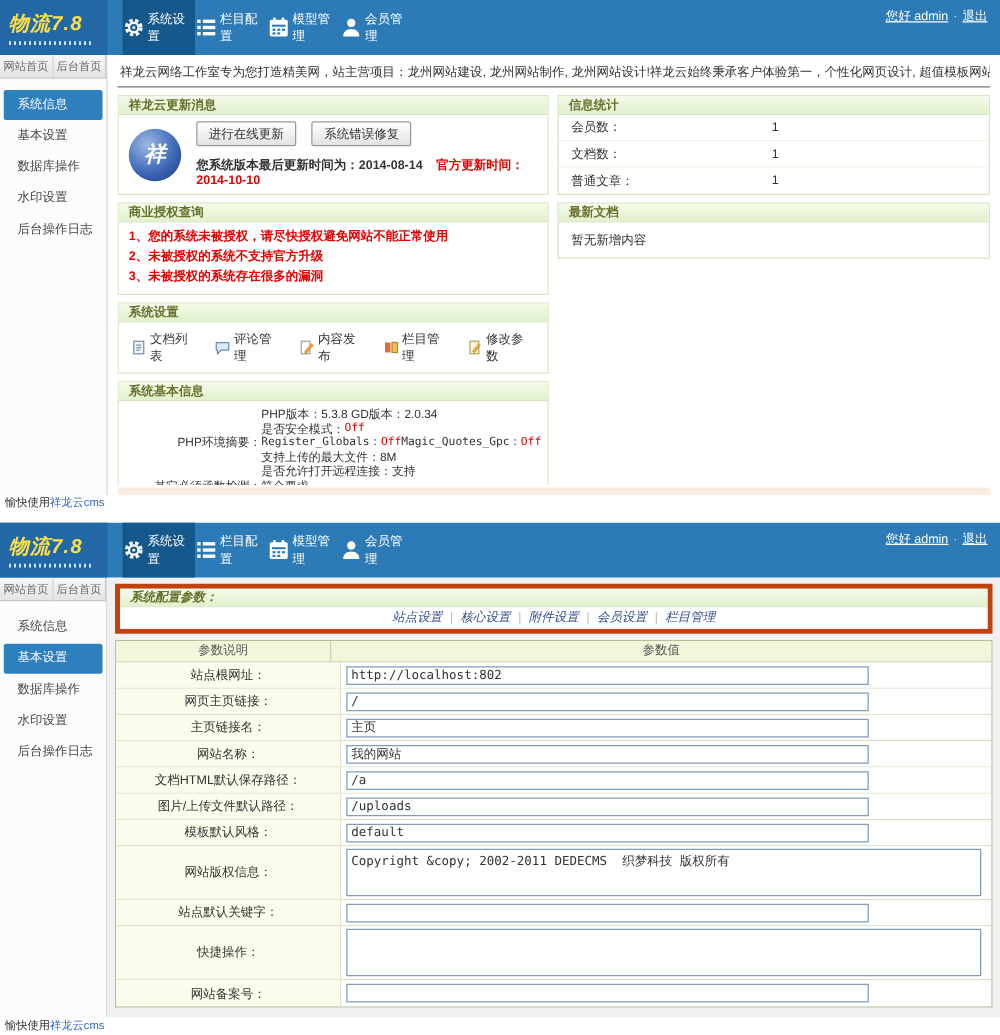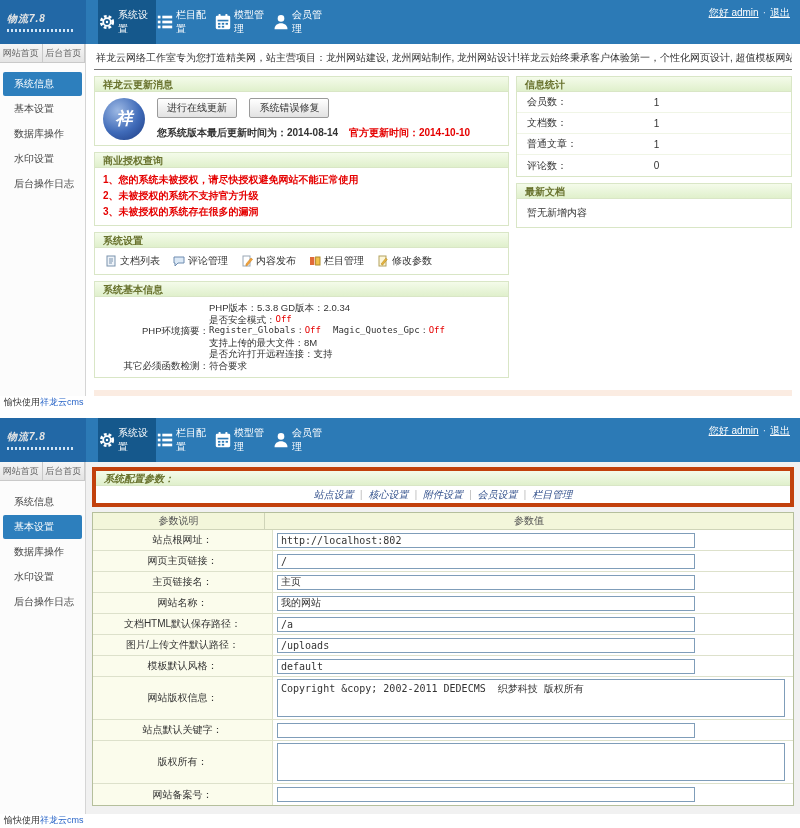--- a/index.html
+++ b/index.html
@@ -3,21 +3,21 @@
 <meta charset="utf-8">
 <style>
   * { margin:0; padding:0; box-sizing:border-box; }
   body { width:800px; height:828px; background:#fff; font-family:"Liberation Sans","DejaVu Sans",sans-serif; overflow:hidden; }
   .shot { height:410px; display:flex; flex-direction:column; overflow:hidden; background:#fff; }
   .shot + .shot { margin-top:8px; }
 
   
   .hdr { height:44px; background:#2c7ab6; display:flex; position:relative; flex-shrink:0; }
   .logo-box { width:86px; background:#2268a6; display:flex; flex-direction:column; justify-content:center; padding-left:7px; }
-  .logo-text { color:#e5e5e5; font-style:italic; font-weight:bold; font-size:10px; letter-spacing:1px; }
+  .logo-text { color:#fde047; font-style:italic; font-weight:bold; font-size:16px; letter-spacing:1px; }
   .logo-dots { height:3px; width:66px; margin-top:3px; background:repeating-linear-gradient(90deg,#cfe3f5 0 2px,transparent 2px 4px); }
   .nav { display:flex; margin-left:12px; }
   .nav-item { width:58px; display:flex; flex-direction:row; align-items:center; justify-content:center; gap:2px; color:#fff; font-size:10px; cursor:pointer; }
   .nav-item.active { background:#15588c; }
   .nav-icon { width:18px; height:18px; display:block; }
   .nav-icon svg { width:18px; height:18px; display:block; }
   .hdr-user { position:absolute; right:10px; top:6px; font-size:10px; color:#eaf4fc; }
   .hdr-user a { color:#fff; text-decoration:underline; cursor:pointer; }
   .hdr-user .sep { margin:0 4px; text-decoration:none; color:#cfe3f5; }
 
@@ -27,21 +27,21 @@
   .side-tabs { display:flex; height:19px; }
   .side-tab { flex:1; font-size:9px; color:#666; text-align:center; line-height:18px; background:linear-gradient(#f6f6f6,#e4e4e4); border-bottom:1px solid #c9c9c9; border-right:1px solid #c9c9c9; cursor:pointer; white-space:nowrap; overflow:hidden; }
   .side-menu { padding-top:8px; }
   .side-item { height:24px; line-height:24px; font-size:10px; color:#444; padding-left:14px; cursor:pointer; margin:1px 0; }
   .side-item.active { background:#2d7fbd; color:#fff; margin:1px 3px; padding-left:11px; border-radius:2px; }
 
   
   .dash-main { flex:1; padding:4px 8px 0 8px; display:flex; flex-direction:column; overflow:hidden; }
   .notice { font-size:10px; color:#333; padding:3px 0 4px 2px; border-bottom:1px solid #777; white-space:nowrap; overflow:hidden; }
   .columns { display:flex; gap:7px; margin-top:6px; flex:1; overflow:hidden; }
-  .col-left { width:415px; flex-shrink:0; }
+  .col-left { width:345px; flex-shrink:0; }
   .col-right { flex:1; }
   .panel { border:1px solid #d9e6c6; background:#fff; margin-bottom:6px; }
   .panel-header { height:15px; line-height:15px; padding:0 8px; font-size:10px; font-weight:bold; color:#68722d; background:linear-gradient(#f4fbea,#e0f0cc); border-bottom:1px solid #d9e6c6; }
   .update-body { display:flex; padding:5px 8px; gap:12px; align-items:center; }
   .dragon { width:42px; height:42px; border-radius:50%; flex-shrink:0; background:radial-gradient(circle at 35% 30%,#9db9e4,#3f6ab8 55%,#1c3a80); color:#fff; display:flex; align-items:center; justify-content:center; font-size:17px; font-style:italic; font-weight:bold; }
   .btn { display:inline-block; padding:2px 9px; border:1px solid #9a9a9a; background:linear-gradient(#fff,#e2e2e2); font-size:10px; color:#333; border-radius:2px; margin-right:8px; cursor:pointer; }
   .version-line { font-size:10px; color:#333; font-weight:bold; margin-top:8px; }
   .version-red { color:#e50000; margin-left:8px; }
   .auth-body { padding:4px 0 5px; }
   .auth-line { color:#e50000; font-weight:bold; font-size:10px; line-height:16px; padding:0 8px; }
@@ -285,24 +285,20 @@
                   <span>1</span>
                 </div>
                 <div class="stat-row">
                   <span class="stat-label">文档数：</span>
                   <span>1</span>
                 </div>
                 <div class="stat-row">
                   <span class="stat-label">普通文章：</span>
                   <span>1</span>
                 </div>
-                <div class="stat-row">
-                  <span class="stat-label">评论数：</span>
-                  <span>0</span>
-                </div>
               </div>
           </div>
           <div class="panel">
             <div class="panel-header">最新文档</div>
             <div class="latest-body">暂无新增内容</div>
           </div>
         </div>
       </div>
       <div class="main-strip"></div>
     </main>
@@ -448,21 +444,21 @@
                 <textarea class="cfg-textarea" style="">Copyright &amp;copy; 2002-2011 DEDECMS  织梦科技 版权所有</textarea>
               </div>
             </div>
             <div class="cfg-row">
               <div class="cfg-label">站点默认关键字：</div>
               <div class="cfg-value">
                 <input class="cfg-input" value="" style="">
               </div>
             </div>
             <div class="cfg-row">
-              <div class="cfg-label">版权所有：</div>
+              <div class="cfg-label">快捷操作：</div>
               <div class="cfg-value">
                 <textarea class="cfg-textarea" style=""></textarea>
               </div>
             </div>
             <div class="cfg-row">
               <div class="cfg-label">网站备案号：</div>
               <div class="cfg-value">
                 <input class="cfg-input" value="" style="">
               </div>
             </div>

